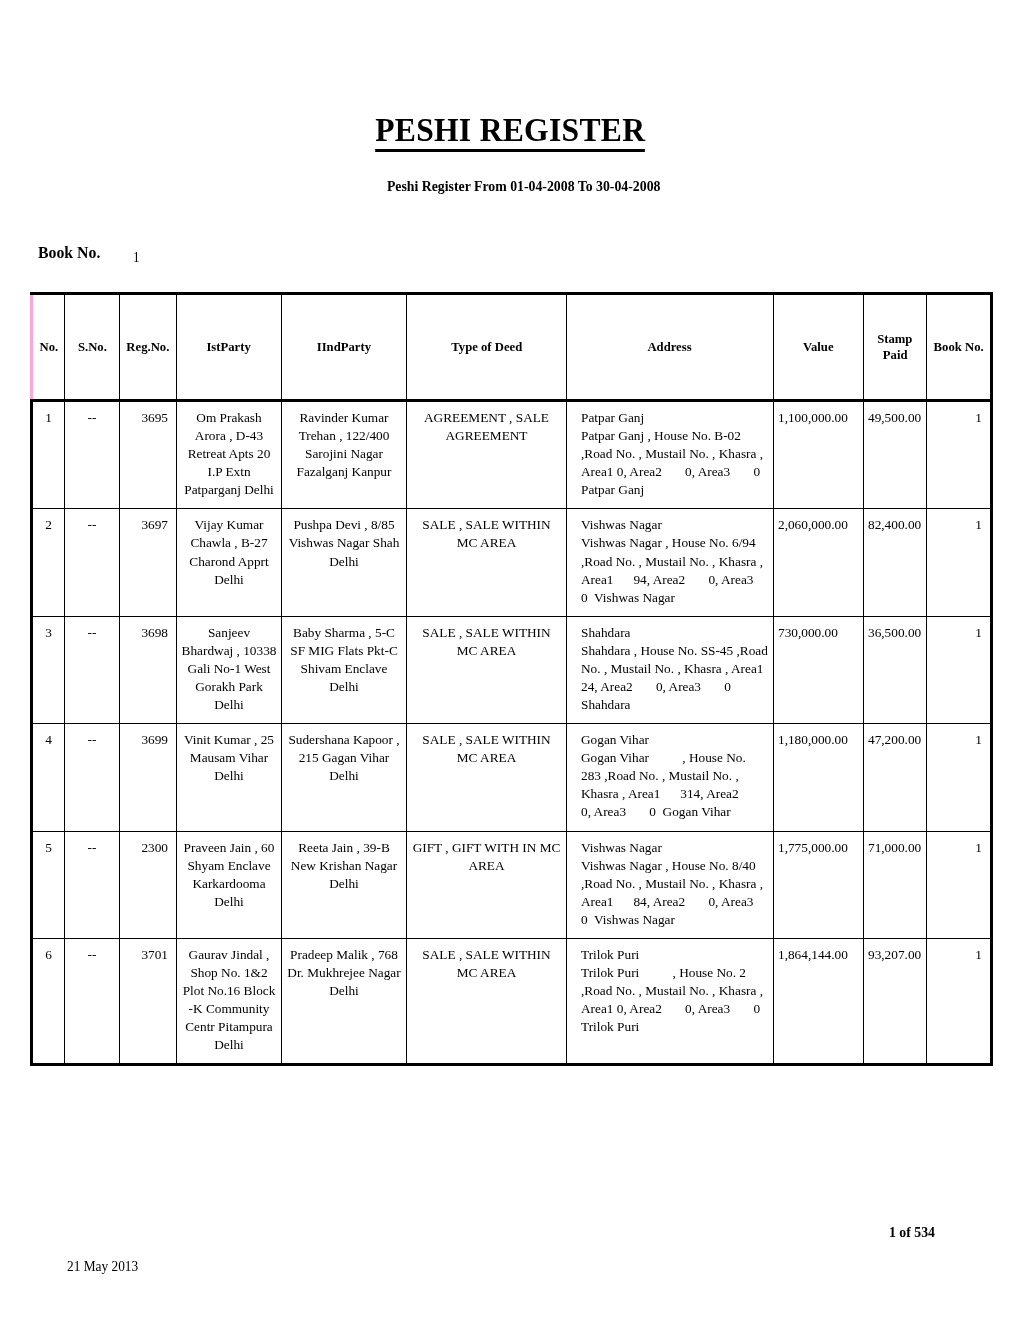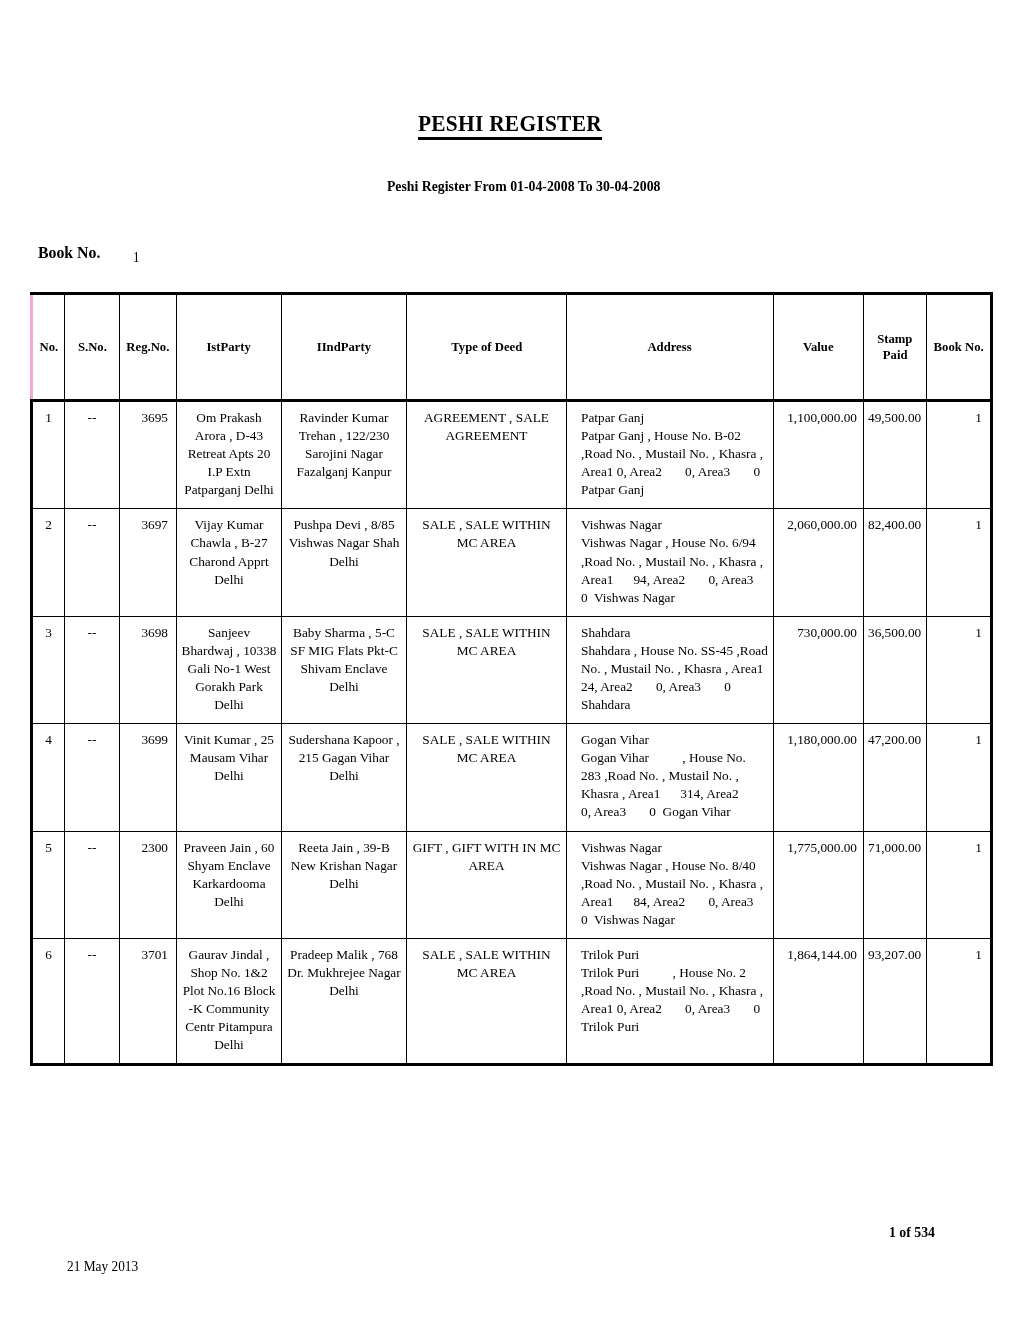--- a/index.html
+++ b/index.html
@@ -23,21 +23,21 @@
     height: 1320px;
     overflow: hidden;
   }
 
   
   .doc-title {
     position: absolute;
     left: 0; top: 112px;
     width: 1020px;
     text-align: center;
-    font-size: 23px;
+    font-size: 34px;
     font-weight: bold;
     letter-spacing: 0.3px;
     line-height: 1.05;
   }
   .doc-title span {
     display: inline-block;
     border-bottom: 3px solid #000;
     padding-bottom: 1px;
     transform: scaleX(0.93);
     transform-origin: center;
@@ -110,21 +110,21 @@
   table.register tbody tr td:first-child { border-left: 3px solid #000; }
   table.register tbody tr td:last-child  { border-right: 3px solid #000; }
   table.register tbody tr:last-child td  { border-bottom: 3px solid #000; }
 
   .c-no      { text-align: center; }
   .c-sno     { text-align: center; }
   .c-reg     { text-align: right;  padding-right: 8px !important; }
   .c-party   { text-align: center; margin-top: 43px; }
   .c-deed    { text-align: center; }
   .c-addr    { text-align: left; padding-left: 6px !important; }
-  .c-val     { text-align: right; padding-right: 6px !important; white-space: nowrap; }
+  .c-val     { padding-right: 6px !important; white-space: nowrap; }
   .c-stamp   { text-align: right; padding-right: 6px !important; white-space: nowrap; }
   .c-book    { text-align: right; padding-right: 8px !important; }
 
   .sq { display: inline-block; transform: scaleX(0.94); transform-origin: center; }
 
   .addr-line { display: block; white-space: pre-wrap; margin-left: 8px; }
 
   
   .page-count {
     position: absolute;
@@ -183,21 +183,21 @@
         <th><span class="sq">Book No.</span></th>
       </tr>
     </thead>
     <tbody>
 
       <tr>
         <td class="c-no">1</td>
         <td class="c-sno">--</td>
         <td class="c-reg">3695</td>
         <td class="c-party">Om Prakash Arora , D-43 Retreat Apts 20 I.P Extn Patparganj Delhi</td>
-        <td class="c-party">Ravinder Kumar Trehan  , 122/230 Sarojini Nagar Fazalganj Kanpur</td>
+        <td class="c-party">Ravinder Kumar Trehan  , 122/400 Sarojini Nagar Fazalganj Kanpur</td>
         <td class="c-deed">AGREEMENT , SALE AGREEMENT</td>
         <td class="c-addr">
             <span class="addr-line">Patpar Ganj
 Patpar Ganj , House No. B-02 ,Road No. , Mustail No. , Khasra , Area1 0, Area2       0, Area3       0  Patpar Ganj</span>
           </td>
         <td class="c-val">1,100,000.00</td>
         <td class="c-stamp">49,500.00</td>
         <td class="c-book">1</td>
       </tr>
 

